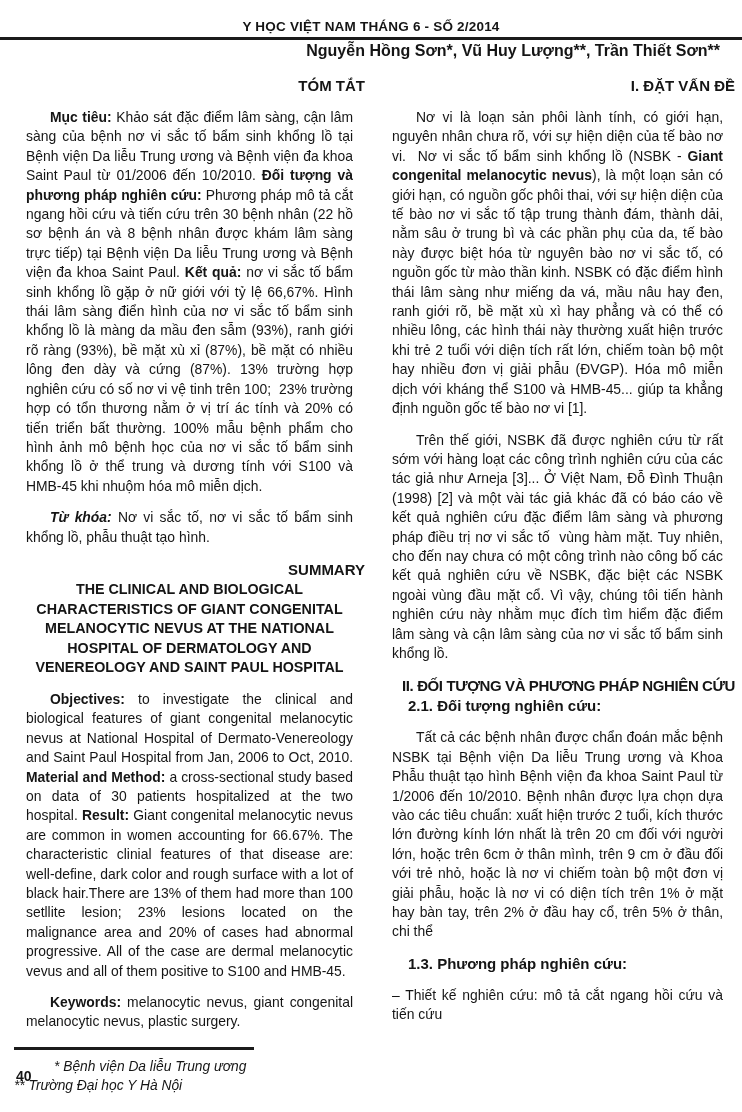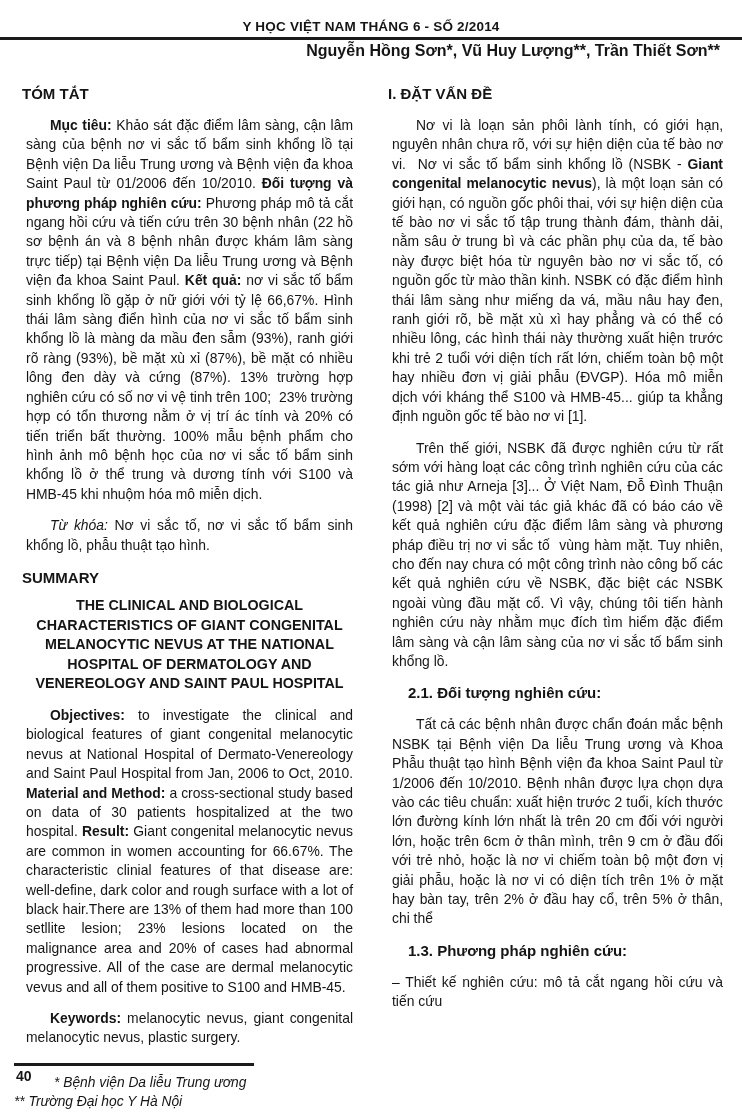--- a/index.html
+++ b/index.html
@@ -49,21 +49,22 @@
     padding:0 7px 0 14px;
     gap:15px;
   }
   .col{flex:0 0 auto;}
   .col-left{width:351px;}
   .col-right{width:355px;}
   .sec-heading{
     font-size:15px;
     font-weight:bold;
     line-height:21px;
-    margin:8px;
+    margin:0;
+    text-align:right;
   }
   .sec-heading.tight{letter-spacing:-0.4px;white-space:nowrap;}
   .sub-heading{
     font-size:15px;
     font-weight:bold;
     line-height:20px;
     margin:0;
     padding-left:28px;
   }
   p.body{
@@ -110,38 +111,39 @@
   <div class="head-rule"></div>
 
 
   <div class="authors">Nguyễn Hồng Sơn*, Vũ Huy Lượng**, Trần Thiết Sơn**</div>
 
   <div class="columns">
 
     <div class="col col-left">
       <h3 class="sec-heading">TÓM TẮT</h3>
       <p class="body rich"><span style="font-weight: bold;">Mục tiêu: </span><span>Khảo sát đặc điểm lâm sàng, cận lâm sàng của bệnh nơ vi sắc tố bẩm sinh khổng lồ tại Bệnh viện Da liễu Trung ương và Bệnh viện đa khoa Saint Paul từ 01/2006 đến 10/2010. </span><span style="font-weight: bold;">Đối tượng và phương pháp nghiên cứu: </span><span>Phương pháp mô tả cắt ngang hồi cứu và tiến cứu trên 30 bệnh nhân (22 hồ sơ bệnh án và 8 bệnh nhân được khám lâm sàng trực tiếp) tại Bệnh viện Da liễu Trung ương và Bệnh viện đa khoa Saint Paul. </span><span style="font-weight: bold;">Kết quả: </span><span>nơ vi sắc tố bẩm sinh khổng lồ gặp ở nữ giới với tỷ lệ 66,67%. Hình thái lâm sàng điển hình của nơ vi sắc tố bẩm sinh khổng lồ là màng da mầu đen sẫm (93%), ranh giới rõ ràng (93%), bề mặt xù xỉ (87%), bề mặt có nhiều lông đen dày và cứng (87%). 13% trường hợp nghiên cứu có số nơ vi vệ tinh trên 100;  23% trường hợp có tổn thương nằm ở vị trí ác tính và 20% có tiến triển bất thường. 100% mẫu bệnh phẩm cho hình ảnh mô bệnh học của nơ vi sắc tố bẩm sinh khổng lồ ở thể trung và dương tính với S100 và HMB-45 khi nhuộm hóa mô miễn dịch.</span></p>
-      <p class="body rich"><span style="font-weight: normal; font-style: italic;">Từ khóa: </span><span>Nơ vi sắc tố, nơ vi sắc tố bẩm sinh khổng lồ, phẫu thuật tạo hình.</span></p>
+      <p class="body rich"><span style="font-weight: bold; font-style: italic;">Từ khóa: </span><span>Nơ vi sắc tố, nơ vi sắc tố bẩm sinh khổng lồ, phẫu thuật tạo hình.</span></p>
 
       <h3 class="sec-heading" style="margin-top:2px;">SUMMARY</h3>
       <p class="summary-subtitle">THE CLINICAL AND BIOLOGICAL CHARACTERISTICS OF GIANT CONGENITAL MELANOCYTIC NEVUS AT THE NATIONAL HOSPITAL OF DERMATOLOGY AND VENEREOLOGY AND SAINT PAUL HOSPITAL</p>
       <p class="body rich"><span style="font-weight: bold;">Objectives: </span><span>to investigate the clinical and biological features of giant congenital melanocytic nevus at National Hospital of Dermato-Venereology and Saint Paul Hospital from Jan, 2006 to Oct, 2010. </span><span style="font-weight: bold;">Material and Method: </span><span>a cross-sectional study based on data of 30 patients hospitalized at the two hospital. </span><span style="font-weight: bold;">Result: </span><span>Giant congenital melanocytic nevus are common in women accounting for 66.67%. The characteristic clinial features of that disease are: well-define, dark color and rough surface with a lot of black hair.There are 13% of them had more than 100 setllite lesion; 23% lesions located on the malignance area and 20% of cases had abnormal progressive. All of the case are dermal melanocytic vevus and all of them positive to S100 and HMB-45.</span></p>
       <p class="body rich"><span style="font-weight: bold; ">Keywords: </span><span>melanocytic nevus, giant congenital melanocytic nevus, plastic surgery.</span></p>
 
       <div class="footnote-sep"></div>
       <div class="footnote-line rich"><span style=" margin-left: 40px;">* Bệnh viện Da liễu Trung ương</span></div>
       <div class="footnote-line rich"><span style="font-style: italic;">** Trường Đại học Y Hà Nội</span></div>
 
     </div>
 
     <div class="col col-right">
       <h3 class="sec-heading">I. ĐẶT VẤN ĐỀ</h3>
       <p class="body rich"><span>Nơ vi là loạn sản phôi lành tính, có giới hạn, nguyên nhân chưa rõ, với sự hiện diện của tế bào nơ vi.  Nơ vi sắc tố bẩm sinh khổng lồ (NSBK - </span><span style="font-weight: bold;">Giant congenital melanocytic nevus</span><span>), là một loạn sản có giới hạn, có nguồn gốc phôi thai, với sự hiện diện của tế bào nơ vi sắc tố tập trung thành đám, thành dải, nằm sâu ở trung bì và các phần phụ của da, tế bào này được biệt hóa từ nguyên bào nơ vi sắc tố, có nguồn gốc từ mào thần kinh. NSBK có đặc điểm hình thái lâm sàng như miếng da vá, mầu nâu hay đen, ranh giới rõ, bề mặt xù xì hay phẳng và có thể có nhiều lông, các hình thái này thường xuất hiện trước khi trẻ 2 tuổi với diện tích rất lớn, chiếm toàn bộ một hay nhiều đơn vị giải phẫu (ĐVGP). Hóa mô miễn dịch với kháng thể S100 và HMB-45... giúp ta khẳng định nguồn gốc tế bào nơ vi [1].</span></p>
       <p class="body rich"><span>Trên thế giới, NSBK đã được nghiên cứu từ rất sớm với hàng loạt các công trình nghiên cứu của các tác giả như Arneja [3]... Ở Việt Nam, Đỗ Đình Thuận (1998) [2] và một vài tác giả khác đã có báo cáo về kết quả nghiên cứu đặc điểm lâm sàng và phương pháp điều trị nơ vi sắc tố  vùng hàm mặt. Tuy nhiên, cho đến nay chưa có một công trình nào công bố các kết quả nghiên cứu về NSBK, đặc biệt các NSBK ngoài vùng đầu mặt cổ. Vì vậy, chúng tôi tiến hành nghiên cứu này nhằm mục đích tìm hiểm đặc điểm lâm sàng và cận lâm sàng của nơ vi sắc tố bẩm sinh khổng lồ.</span></p>
 
+      <h3 class="sec-heading tight" style="margin-top:10px;">II. ĐỐI TƯỢNG VÀ PHƯƠNG PHÁP NGHIÊN CỨU</h3>
       <h4 class="sub-heading">2.1. Đối tượng nghiên cứu:</h4>
       <p class="body rich"><span>Tất cả các bệnh nhân được chẩn đoán mắc bệnh NSBK tại Bệnh viện Da liễu Trung ương và Khoa Phẫu thuật tạo hình Bệnh viện đa khoa Saint Paul từ 1/2006 đến 10/2010. Bệnh nhân được lựa chọn dựa vào các tiêu chuẩn: xuất hiện trước 2 tuổi, kích thước lớn đường kính lớn nhất là trên 20 cm đối với người lớn, hoặc trên 6cm ở thân mình, trên 9 cm ở đầu đối với trẻ nhỏ, hoặc là nơ vi chiếm toàn bộ một đơn vị giải phẫu, hoặc là nơ vi có diện tích trên 1% ở mặt hay bàn tay, trên 2% ở đầu hay cổ, trên 5% ở thân, chi thể</span></p>
       <h4 class="sub-heading">1.3. Phương pháp nghiên cứu:</h4>
       <p class="body rich noindent"><span>– Thiết kế nghiên cứu: mô tả cắt ngang hồi cứu và tiến cứu</span></p>
     </div>
 
   </div>
 
   <div class="page-number">40</div>
 

